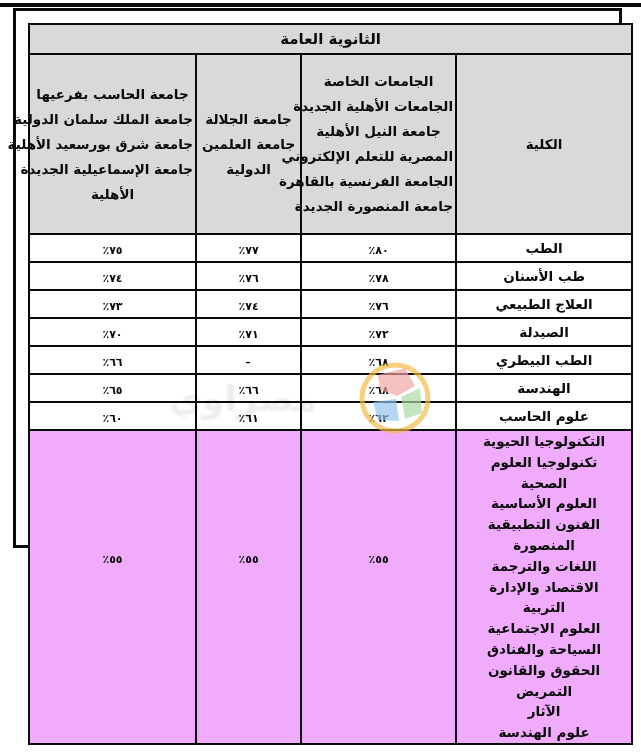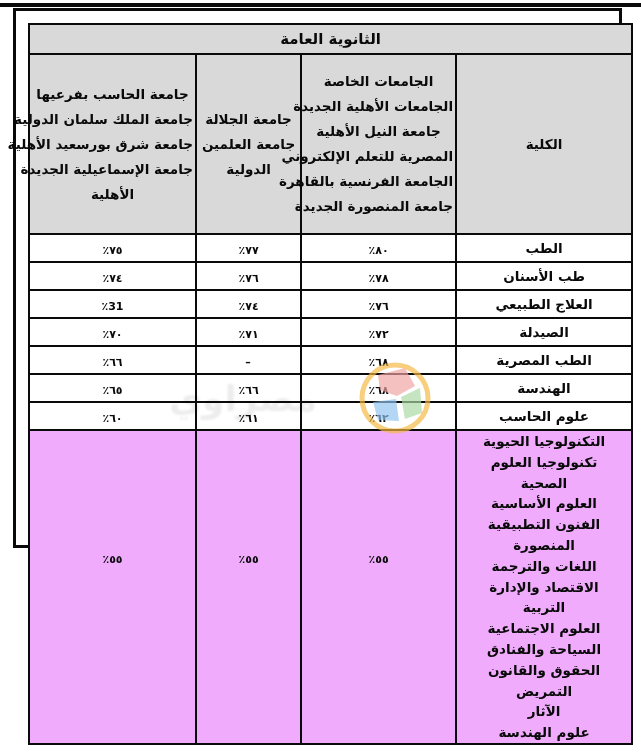--- a/index.html
+++ b/index.html
@@ -103,32 +103,32 @@
           <td class="college-name">طب الأسنان</td>
           <td><span class="val">٪٧٨</span></td>
           <td><span class="val">٪٧٦</span></td>
           <td><span class="val">٪٧٤</span></td>
         </tr>
 
         <tr class="data-row">
           <td class="college-name">العلاج الطبيعي</td>
           <td><span class="val">٪٧٦</span></td>
           <td><span class="val">٪٧٤</span></td>
-          <td><span class="val">٪31</span></td>
+          <td><span class="val">٪٧٣</span></td>
         </tr>
 
         <tr class="data-row">
           <td class="college-name">الصيدلة</td>
           <td><span class="val">٪٧٢</span></td>
           <td><span class="val">٪٧١</span></td>
           <td><span class="val">٪٧٠</span></td>
         </tr>
 
         <tr class="data-row">
-          <td class="college-name">الطب المصرية</td>
+          <td class="college-name">الطب البيطري</td>
           <td><span class="val">٪٦٨</span></td>
           <td><span class="val">–</span></td>
           <td><span class="val">٪٦٦</span></td>
         </tr>
 
         <tr class="data-row">
           <td class="college-name">الهندسة</td>
           <td><span class="val">٪٦٨</span></td>
           <td><span class="val">٪٦٦</span></td>
           <td><span class="val">٪٦٥</span></td>

